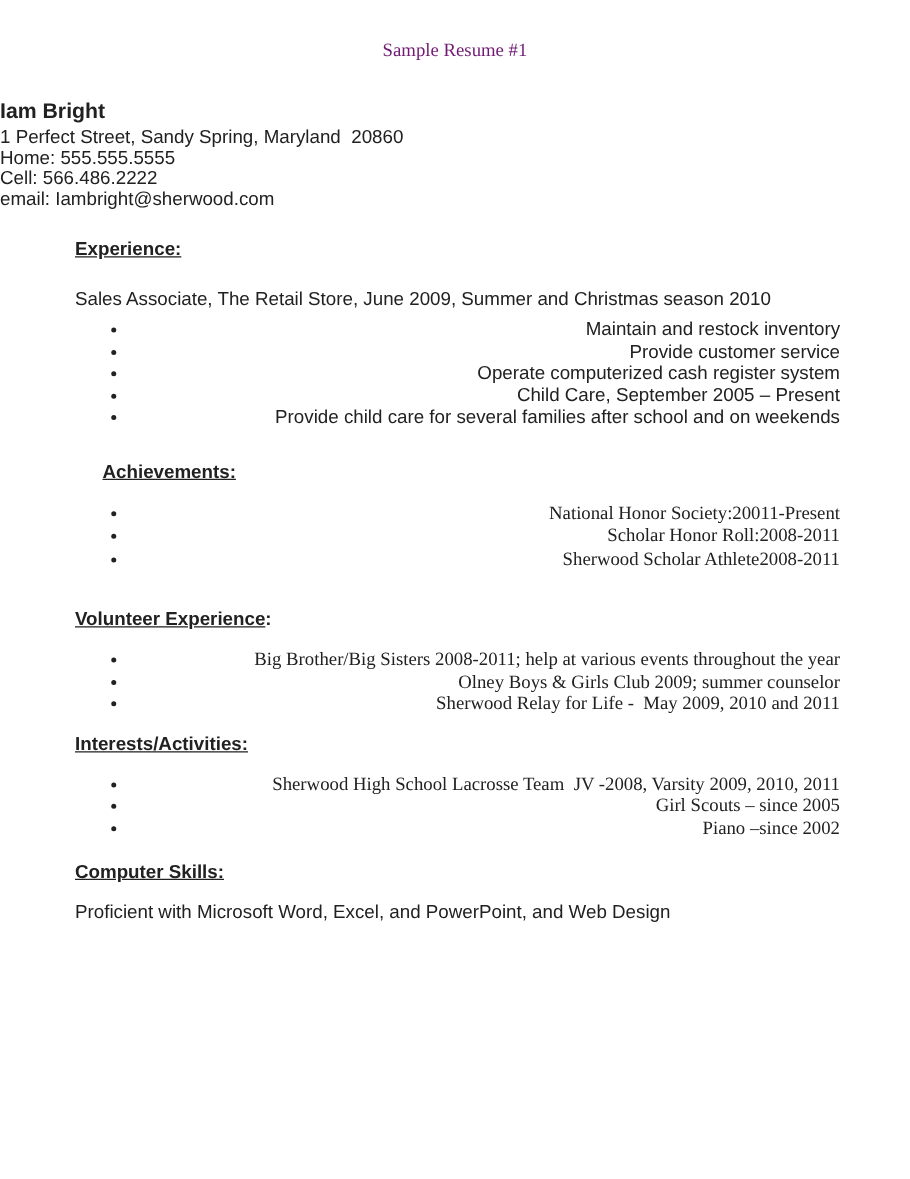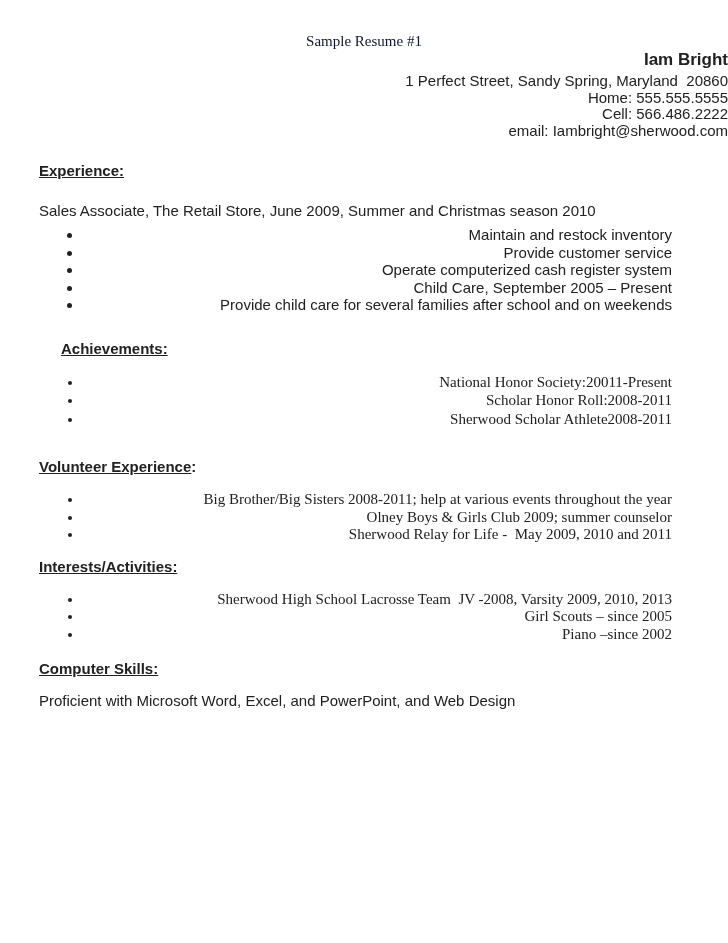--- a/index.html
+++ b/index.html
@@ -18,36 +18,37 @@
     overflow: hidden;
     box-sizing: border-box;
   }
   .t { white-space: pre-wrap; }
 
   .doc-title {
     padding-top: 33px;
     text-align: center;
     font-family: "Liberation Serif", "DejaVu Serif", serif;
     font-size: 15px;
-    color: #0f172a;
+    color: #701a75;
   }
 
   .header {
-    text-align: right;
+    margin-top: 29px;
+    text-align: left;
     line-height: 16.5px;
   }
   .header .name {
     font-size: 17px;
     font-weight: bold;
     margin-bottom: 4px;
     line-height: 19px;
   }
 
   .section {
-    margin-left: 39px;
+    margin-left: 60px;
     margin-right: 56px;
   }
   .sec-experience   { margin-top: 23px; }
   .sec-achievements { margin-top: 26px; }
   .sec-volunteer    { margin-top: 30px; }
   .sec-interests    { margin-top: 14px; }
   .sec-skills       { margin-top: 17px; }
 
   .heading {
     font-weight: bold;
@@ -134,21 +135,21 @@
     <ul class="bullets gap-top">
       <li class="t">Big Brother/Big Sisters 2008-2011; help at various events throughout the year</li>
       <li class="t">Olney Boys &amp; Girls Club 2009; summer counselor</li>
       <li class="t">Sherwood Relay for Life -  May 2009, 2010 and 2011</li>
     </ul>
   </div>
 
   <div class="section sec-interests">
     <div class="heading u-all t">Interests/Activities:</div>
     <ul class="bullets gap-top">
-      <li class="t">Sherwood High School Lacrosse Team  JV -2008, Varsity 2009, 2010, 2013</li>
+      <li class="t">Sherwood High School Lacrosse Team  JV -2008, Varsity 2009, 2010, 2011</li>
       <li class="t">Girl Scouts – since 2005</li>
       <li class="t">Piano –since 2002</li>
     </ul>
   </div>
 
   <div class="section sec-skills">
     <div class="heading u-all t">Computer Skills:</div>
     <div class="skills-text t">Proficient with Microsoft Word, Excel, and PowerPoint, and Web Design</div>
   </div>
 

